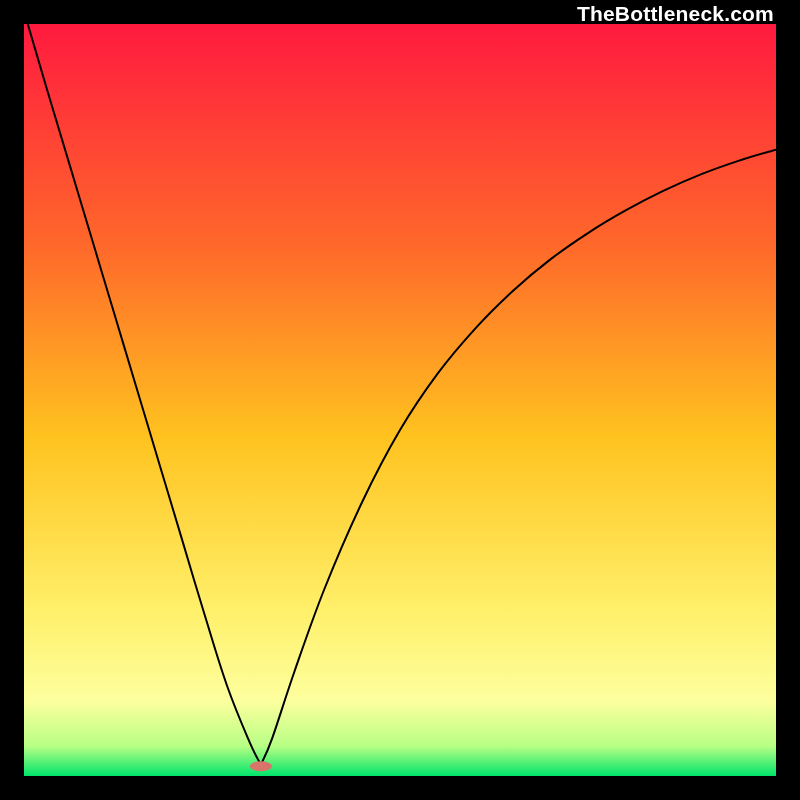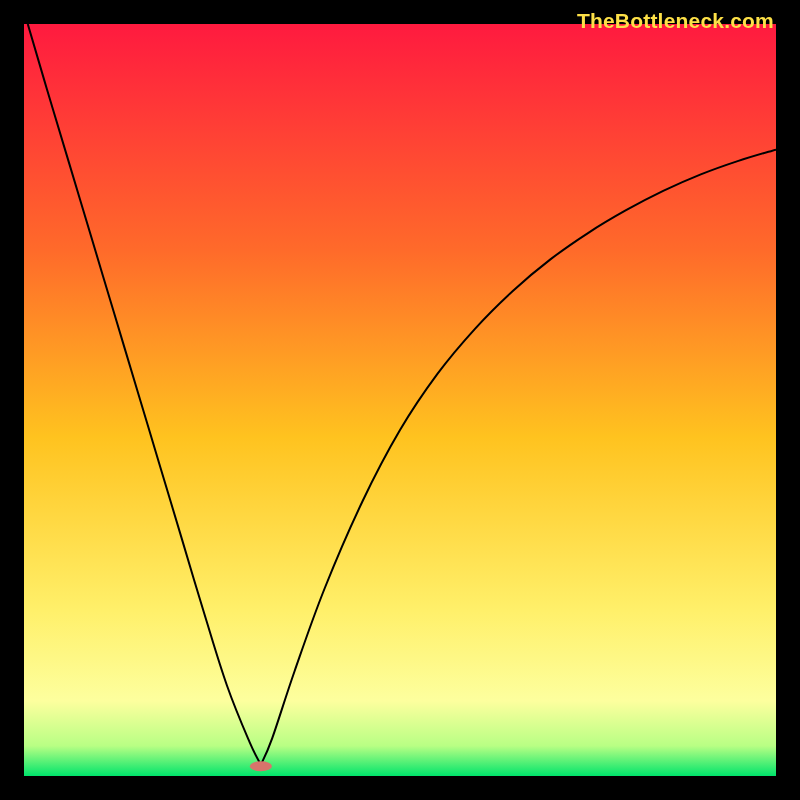--- a/index.html
+++ b/index.html
@@ -25,23 +25,22 @@
     width: 752px;
     height: 752px;
   }
   .watermark {
     position: absolute;
     top: 2px;
     right: 26px;
     font-family: Arial, Helvetica, sans-serif;
     font-size: 21px;
     font-weight: 600;
-    color: #fde047;
+    color: #ffffff;
     letter-spacing: 0.2px;
-    margin-top: 7px;
   }
   .curve {
     fill: none;
     stroke: #000;
     stroke-width: 2;
   }
   .marker {
     fill: #d9746b;
     stroke: none;
   }

